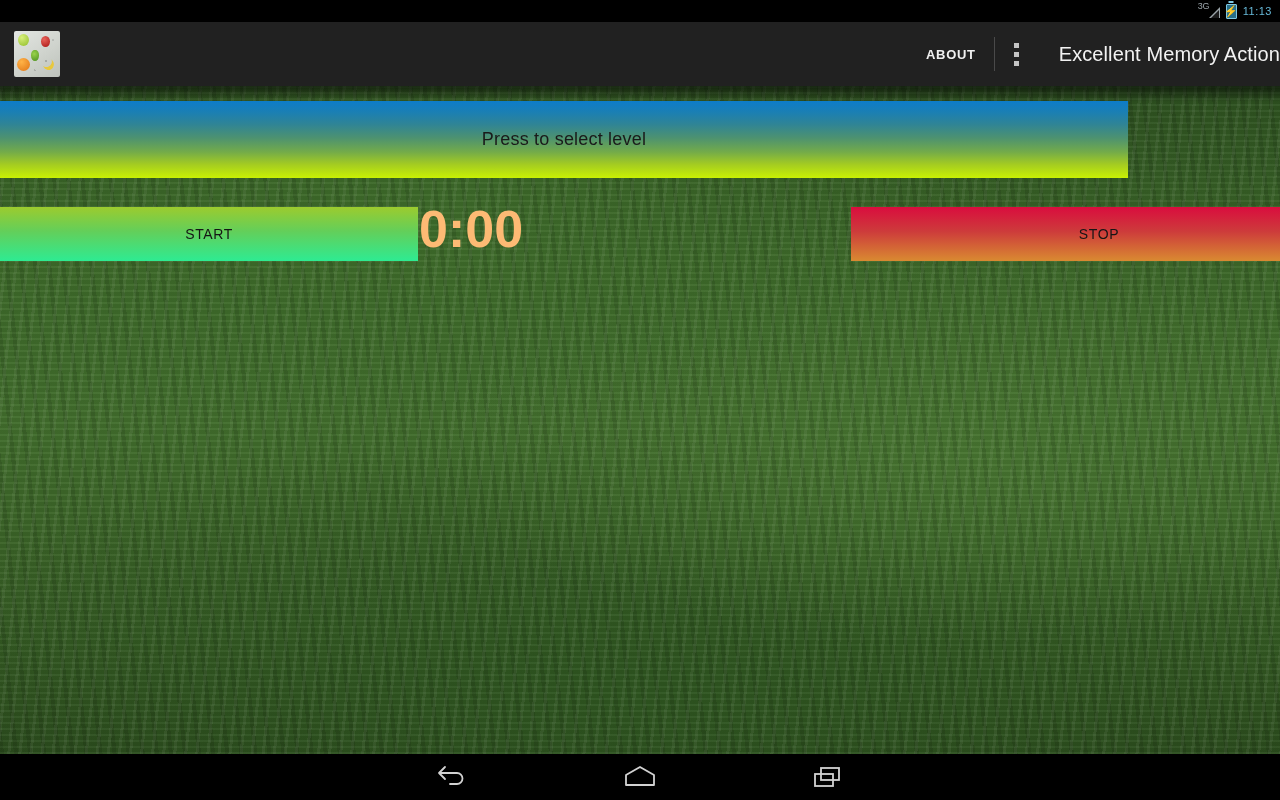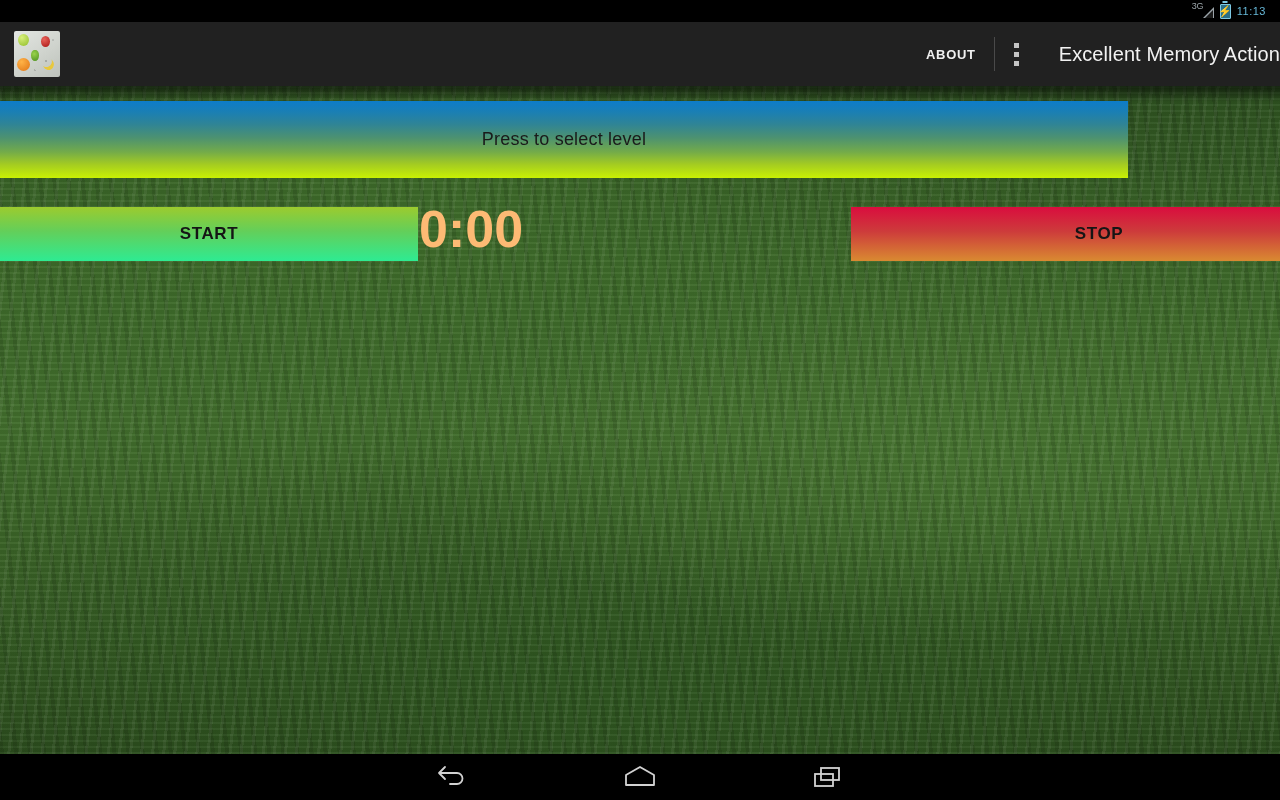--- a/index.html
+++ b/index.html
@@ -8,21 +8,21 @@
     background:#000;
     font-family:"Liberation Sans", sans-serif;
   }
 
   #screen { position:relative; width:1280px; height:800px; background:#000; }
 
   
   #status-bar {
     position:absolute; left:0; top:0; width:1280px; height:22px;
     background:#000; display:flex; align-items:center;
-    justify-content:flex-end; padding-right:14px; gap:6px;
+    justify-content:flex-end; padding-right:8px; gap:6px;
   }
   .sig-wrap { position:relative; width:22px; height:16px; display:flex; align-items:flex-end; }
   .sig-label {
     position:absolute; top:-2px; left:0; font-size:9px; color:#9aa3a8;
     font-family:"Liberation Sans", sans-serif; letter-spacing:-0.3px;
   }
   .sig-tri {
     position:absolute; bottom:1px; right:0; width:0; height:0;
     border-left:11px solid transparent; border-bottom:11px solid #9aa3a8;
   }
@@ -126,21 +126,21 @@
   #start-button {
     position:absolute; left:0; top:207px; width:418px; height:54px;
     background:linear-gradient(180deg, #9ccb2e 0%, #63cf5a 45%, #2eeb92 100%);
     display:flex; align-items:center; justify-content:center; cursor:pointer;
   }
   #stop-button {
     position:absolute; left:851px; top:207px; width:496px; height:54px;
     background:linear-gradient(180deg, #d90d3e 0%, #cd3b3b 45%, #d98a31 100%);
     display:flex; align-items:center; justify-content:center; cursor:pointer;
   }
-  .btn-label { font-size:17px; color:#151515; letter-spacing:0.6px;font-weight:bold; }
+  .btn-label { font-size:14px; color:#151515; letter-spacing:0.6px; }
 
   #timer-display {
     position:absolute; left:419px; top:197px; height:64px;
     display:flex; align-items:center;
     font-size:52px; color:#fdba74; line-height:1;
     font-family:"Liberation Sans", sans-serif; font-weight:700;
   }
 
   
   #nav-bar {

